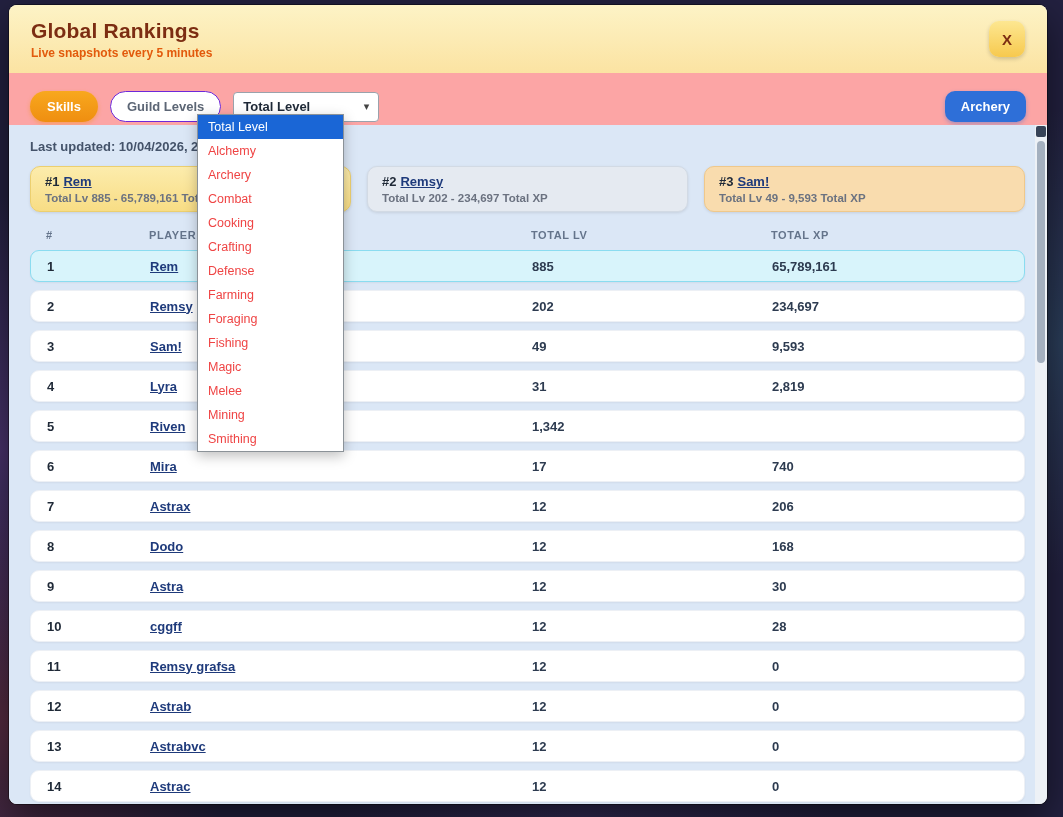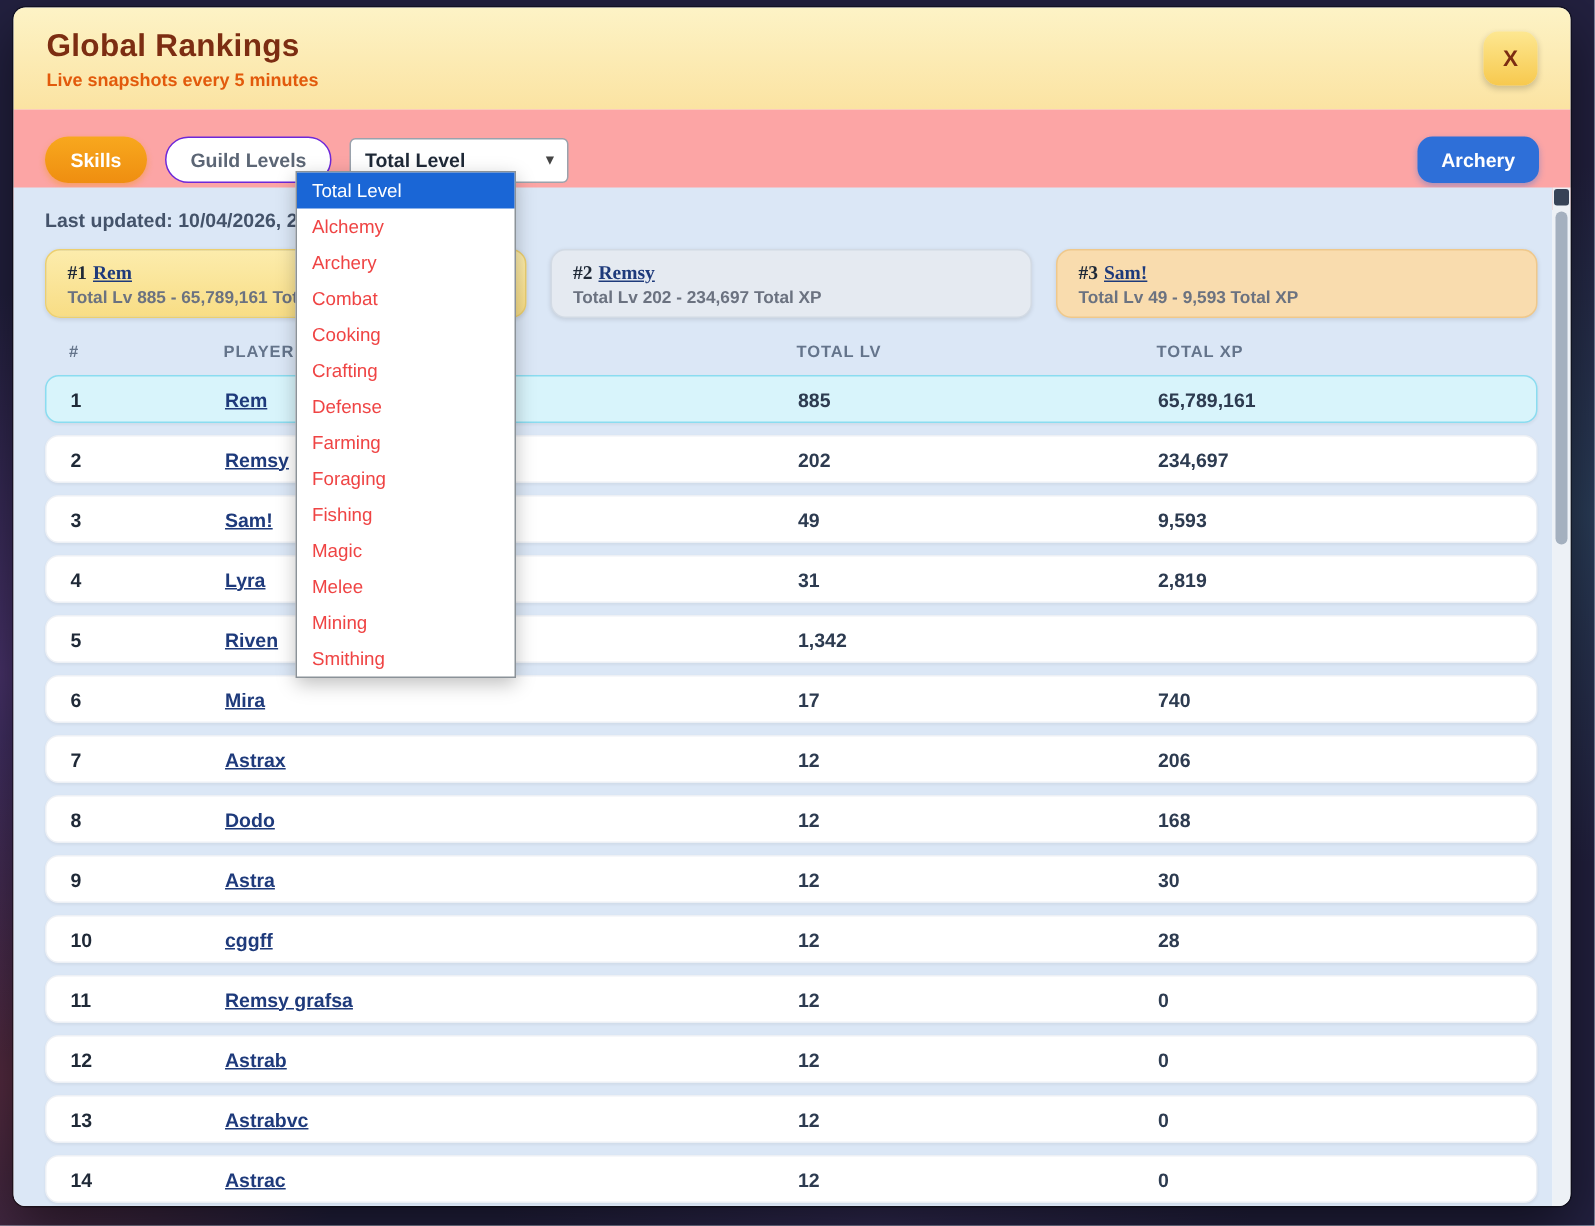--- a/index.html
+++ b/index.html
@@ -49,21 +49,21 @@
   .content{position:absolute;top:120px;left:0;right:12px;bottom:0;background:#dbe7f6;
     padding:14px 10px 0 21px;box-sizing:border-box;overflow:hidden;}
   .last-updated{font-size:13px;font-weight:bold;color:#44536a;margin-bottom:12px;}
 
   .podium{display:flex;gap:16px;margin-bottom:16px;}
   .podium-card{flex:1;height:46px;box-sizing:border-box;border-radius:10px;padding:7px 14px;
     box-shadow:0 1px 3px rgba(0,0,0,.10);}
   .podium-card.p1{background:linear-gradient(180deg,#fcecac,#f8dd85);border:1px solid #eccf6f;}
   .podium-card.p2{background:#e5eaf1;border:1px solid #d2dae4;}
   .podium-card.p3{background:#f9dcae;border:1px solid #efc88b;}
-  .podium-line1{font-size:13px;font-weight:bold;color:#1f2937;font-family:Liberation Serif, serif;}
+  .podium-line1{font-size:13px;font-weight:bold;color:#1f2937;}
   .podium-name{color:#1e3a7b;text-decoration:underline;cursor:pointer;margin-left:4px;}
   .podium-detail{font-size:11.5px;color:#6b7280;margin-top:3px;font-weight:bold;}
 
   .tgrid{display:grid;grid-template-columns:103px 382px 240px 1fr;align-items:center;
     padding:0 16px;box-sizing:border-box;}
   .thead{height:14px;margin-bottom:8px;}
   .thead span{font-size:11px;font-weight:bold;letter-spacing:.6px;color:#64748b;}
   .tbody{display:flex;flex-direction:column;gap:8px;}
   .trow{height:32px;background:#ffffff;border:1px solid #edf0f5;border-radius:9px;
     box-shadow:0 1px 2px rgba(0,0,0,.05);}

